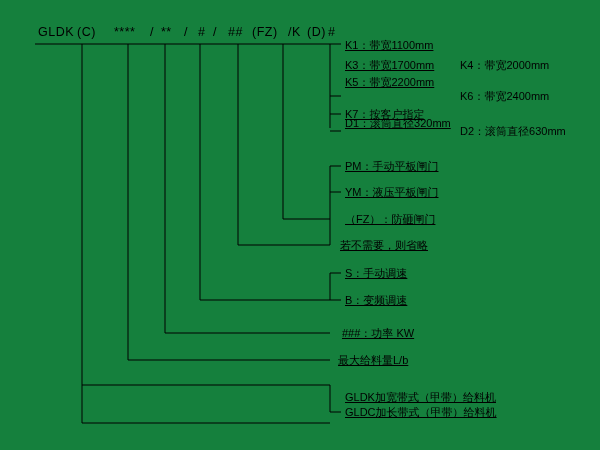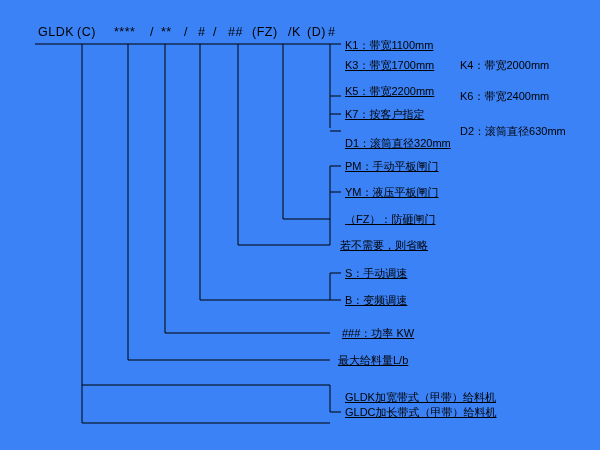--- a/index.html
+++ b/index.html
@@ -4,21 +4,21 @@
 <style>
   html, body {
     margin: 0;
     padding: 0;
     background: #ffffff;
   }
   #root {
     position: relative;
     width: 600px;
     height: 450px;
-    background: #3b82f6;
+    background: #15803d;
     font-family: "Liberation Sans", sans-serif;
     color: #000000;
     overflow: hidden;
   }
   #svg-layer {
     position: absolute;
     left: 0;
     top: 0;
     width: 600px;
     height: 450px;
@@ -99,26 +99,26 @@
   <div class="code-label" style="left:252px; top:25px;">(FZ)</div>
   <div class="code-label" style="left:288px; top:25px;">/K</div>
   <div class="code-label" style="left:307px; top:25px;">(D)</div>
   <div class="code-label" style="left:328px; top:25px;">#</div>
 
   <div class="note" style="left:345px; top:38px;">K1：带宽1100mm</div>
 
   <div class="note" style="left:345px; top:58px;">K3：带宽1700mm</div>
   <div class="note-col2" style="left:460px; top:58px;">K4：带宽2000mm</div>
 
-  <div class="note" style="left:345px; top:84px;">K5：带宽2200mm</div>
+  <div class="note" style="left:345px; top:75px;">K5：带宽2200mm</div>
   <div class="note-col2" style="left:460px; top:89px;">K6：带宽2400mm</div>
 
   <div class="note" style="left:345px; top:107px;">K7：按客户指定</div>
 
-  <div class="note" style="left:345px; top:136px;text-align:center;">D1：滚筒直径320mm</div>
+  <div class="note" style="left:345px; top:116px;text-align:center;">D1：滚筒直径320mm</div>
   <div class="note-col2" style="left:460px; top:124px;">D2：滚筒直径630mm</div>
 
   <div class="note" style="left:345px; top:159px;">PM：手动平板闸门</div>
   <div class="note" style="left:345px; top:185px;">YM：液压平板闸门</div>
   <div class="note" style="left:345px; top:212px;">（FZ）：防砸闸门</div>
   <div class="note" style="left:340px; top:238px;">若不需要，则省略</div>
 
   <div class="note" style="left:345px; top:266px;">S：手动调速</div>
   <div class="note" style="left:345px; top:293px;">B：变频调速</div>
 

